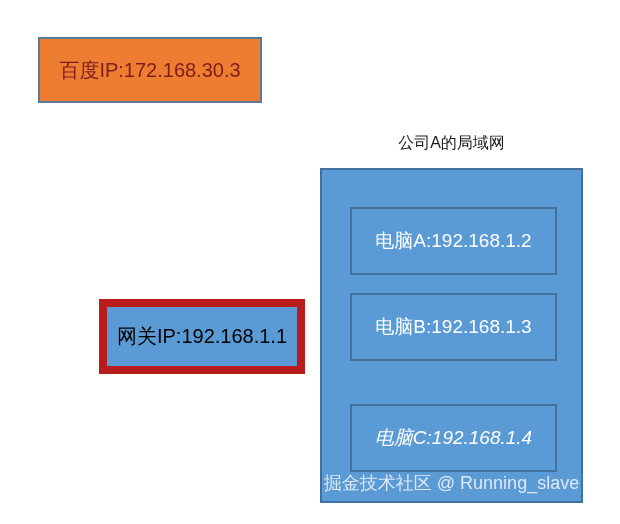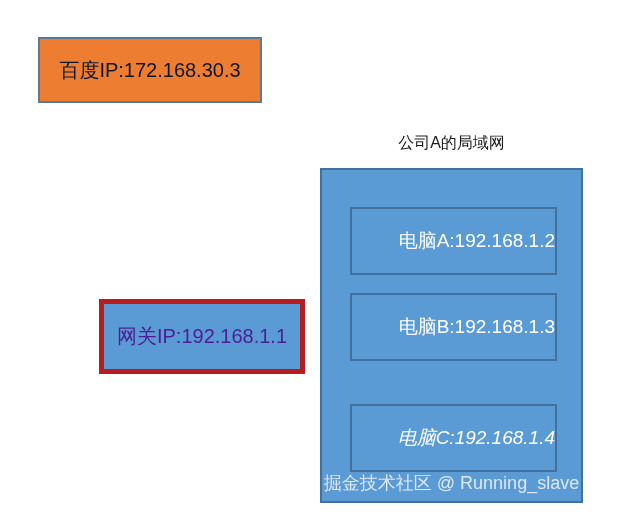--- a/index.html
+++ b/index.html
@@ -34,33 +34,33 @@
   }
 
   
   .node-external {
     left: 38px;
     top: 37px;
     width: 224px;
     height: 66px;
     background: #ED7D31;
     border: 2px solid #5B7A95;
-    color: #0f172a;
+    color: #7f1d1d;
     font-size: 20px;
   }
 
   
   .node-gateway {
     left: 99px;
     top: 299px;
     width: 206px;
     height: 75px;
     background: #5B9BD5;
-    border: 5px solid #b91c1c;
-    color: #4c1d95;
+    border: 8px solid #b91c1c;
+    color: #000000;
     font-size: 20px;
   }
 
   
   .lan-container {
     position: absolute;
     left: 320px;
     top: 168px;
     width: 263px;
     height: 335px;
@@ -86,21 +86,21 @@
     left: 28px;
     width: 207px;
     height: 68px;
     box-sizing: border-box;
     background: #5B9BD5;
     border: 2px solid #41719C;
     color: #ffffff;
     font-size: 19px;
     display: flex;
     align-items: center;
-    justify-content: flex-end;
+    justify-content: center;
     white-space: nowrap;
   }
   .host-0 { top: 37px; }
   .host-1 { top: 123px; }
   .host-2 { top: 234px; font-style: italic; }
 
   .watermark {
     position: absolute;
     left: 0;
     right: 0;

